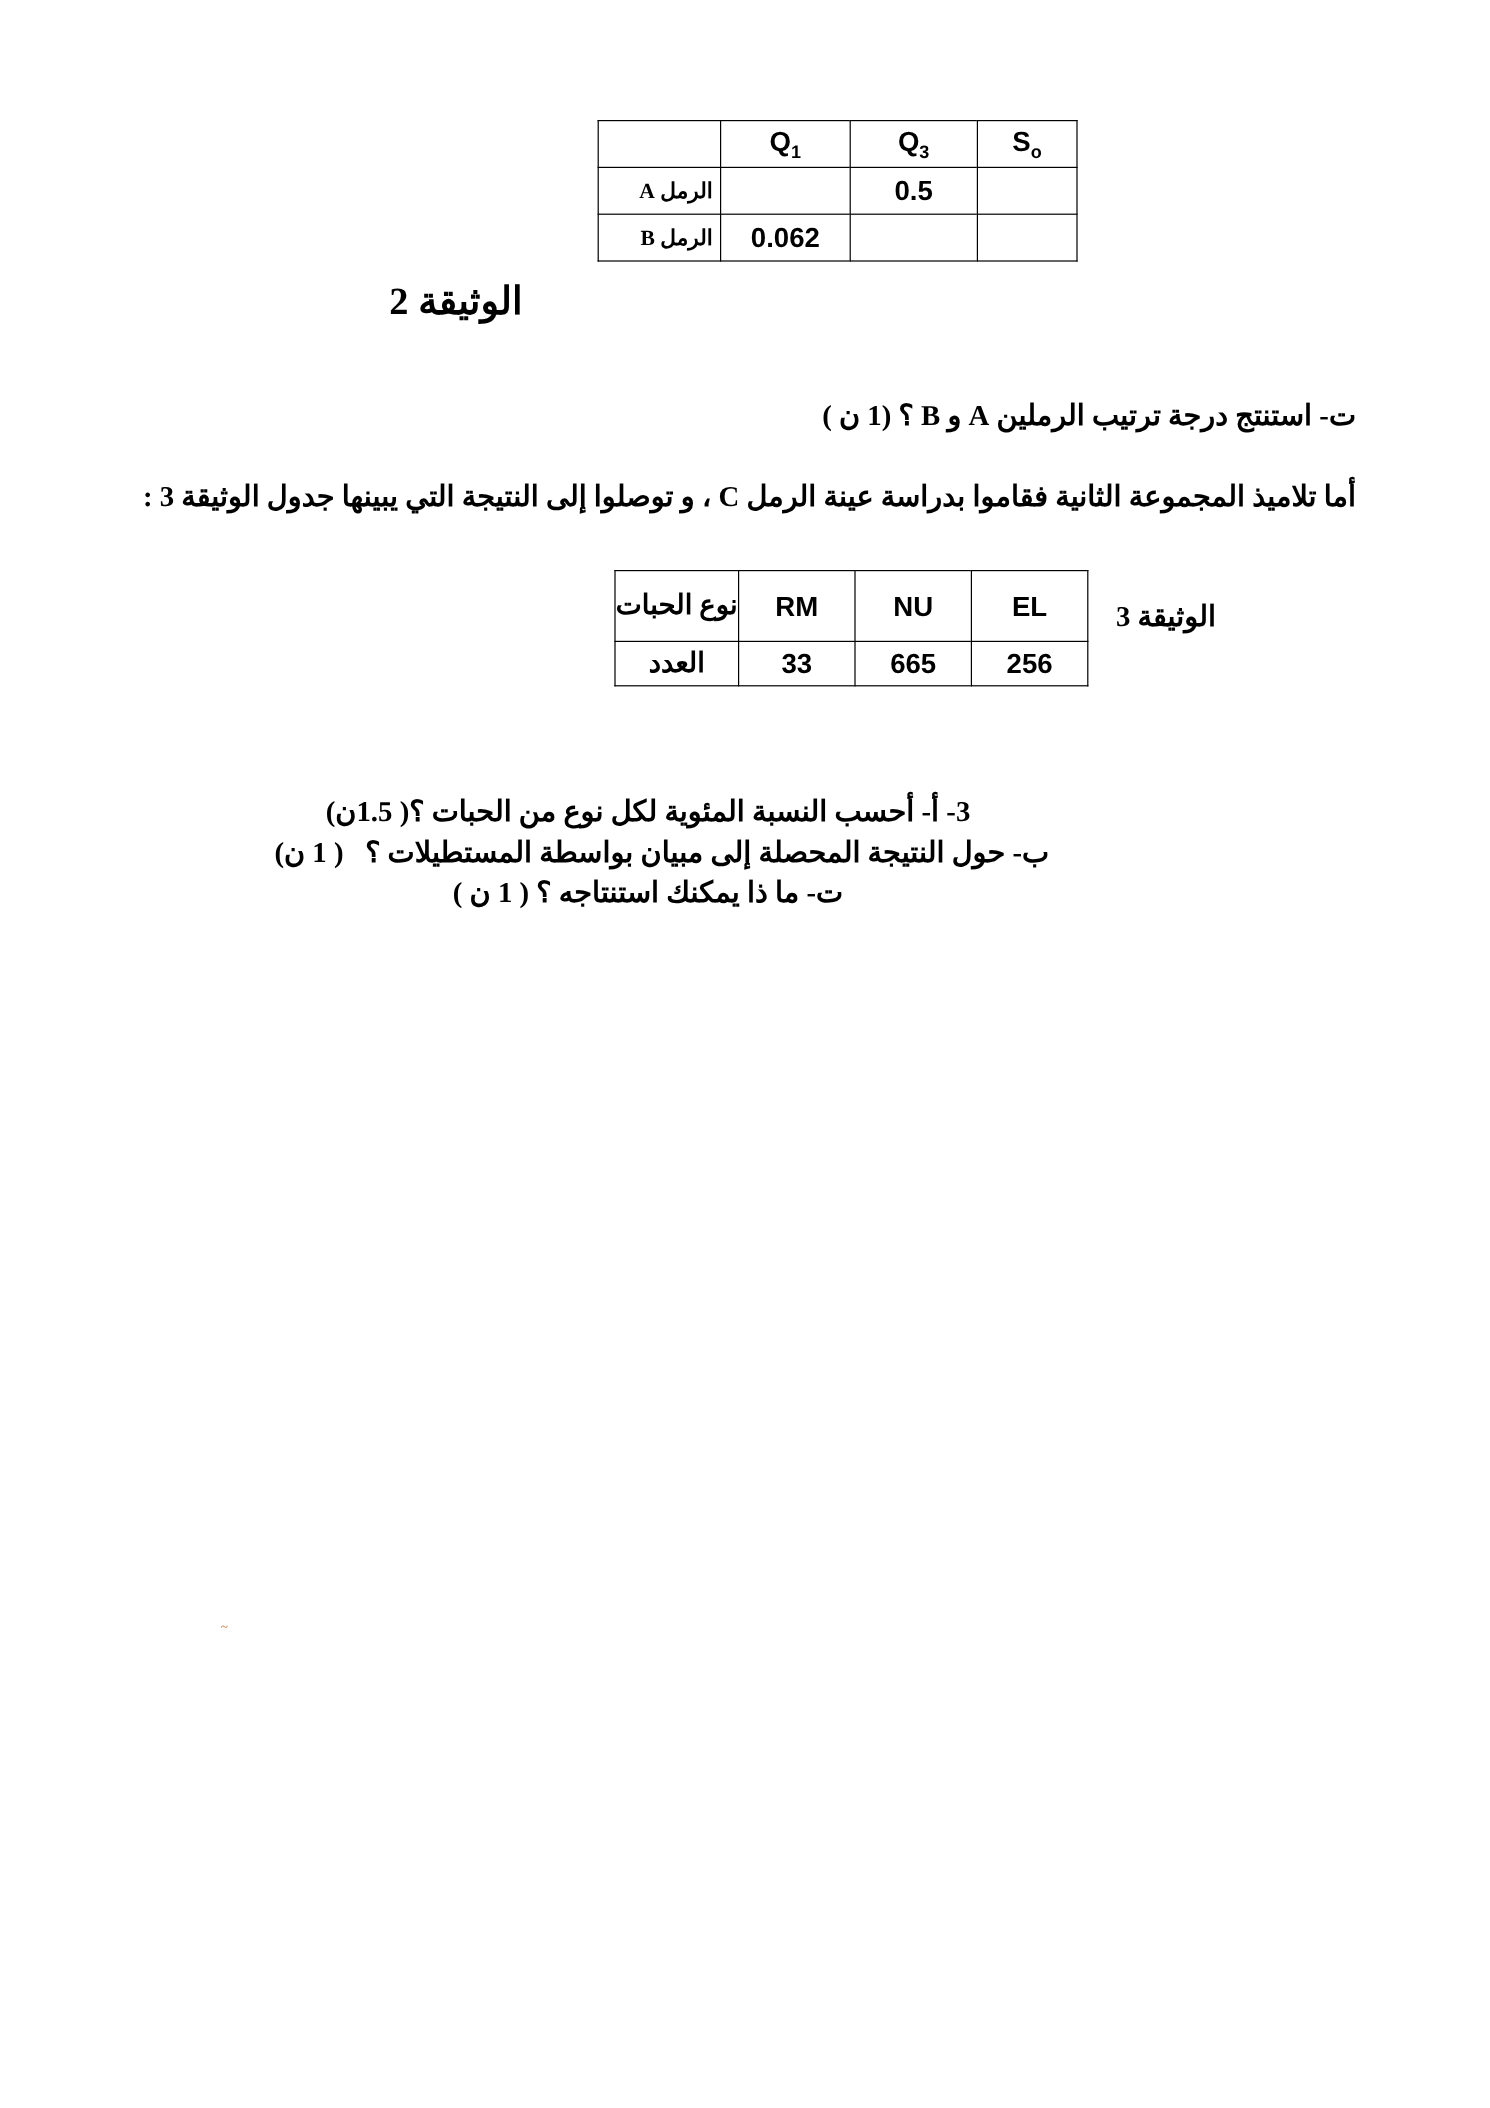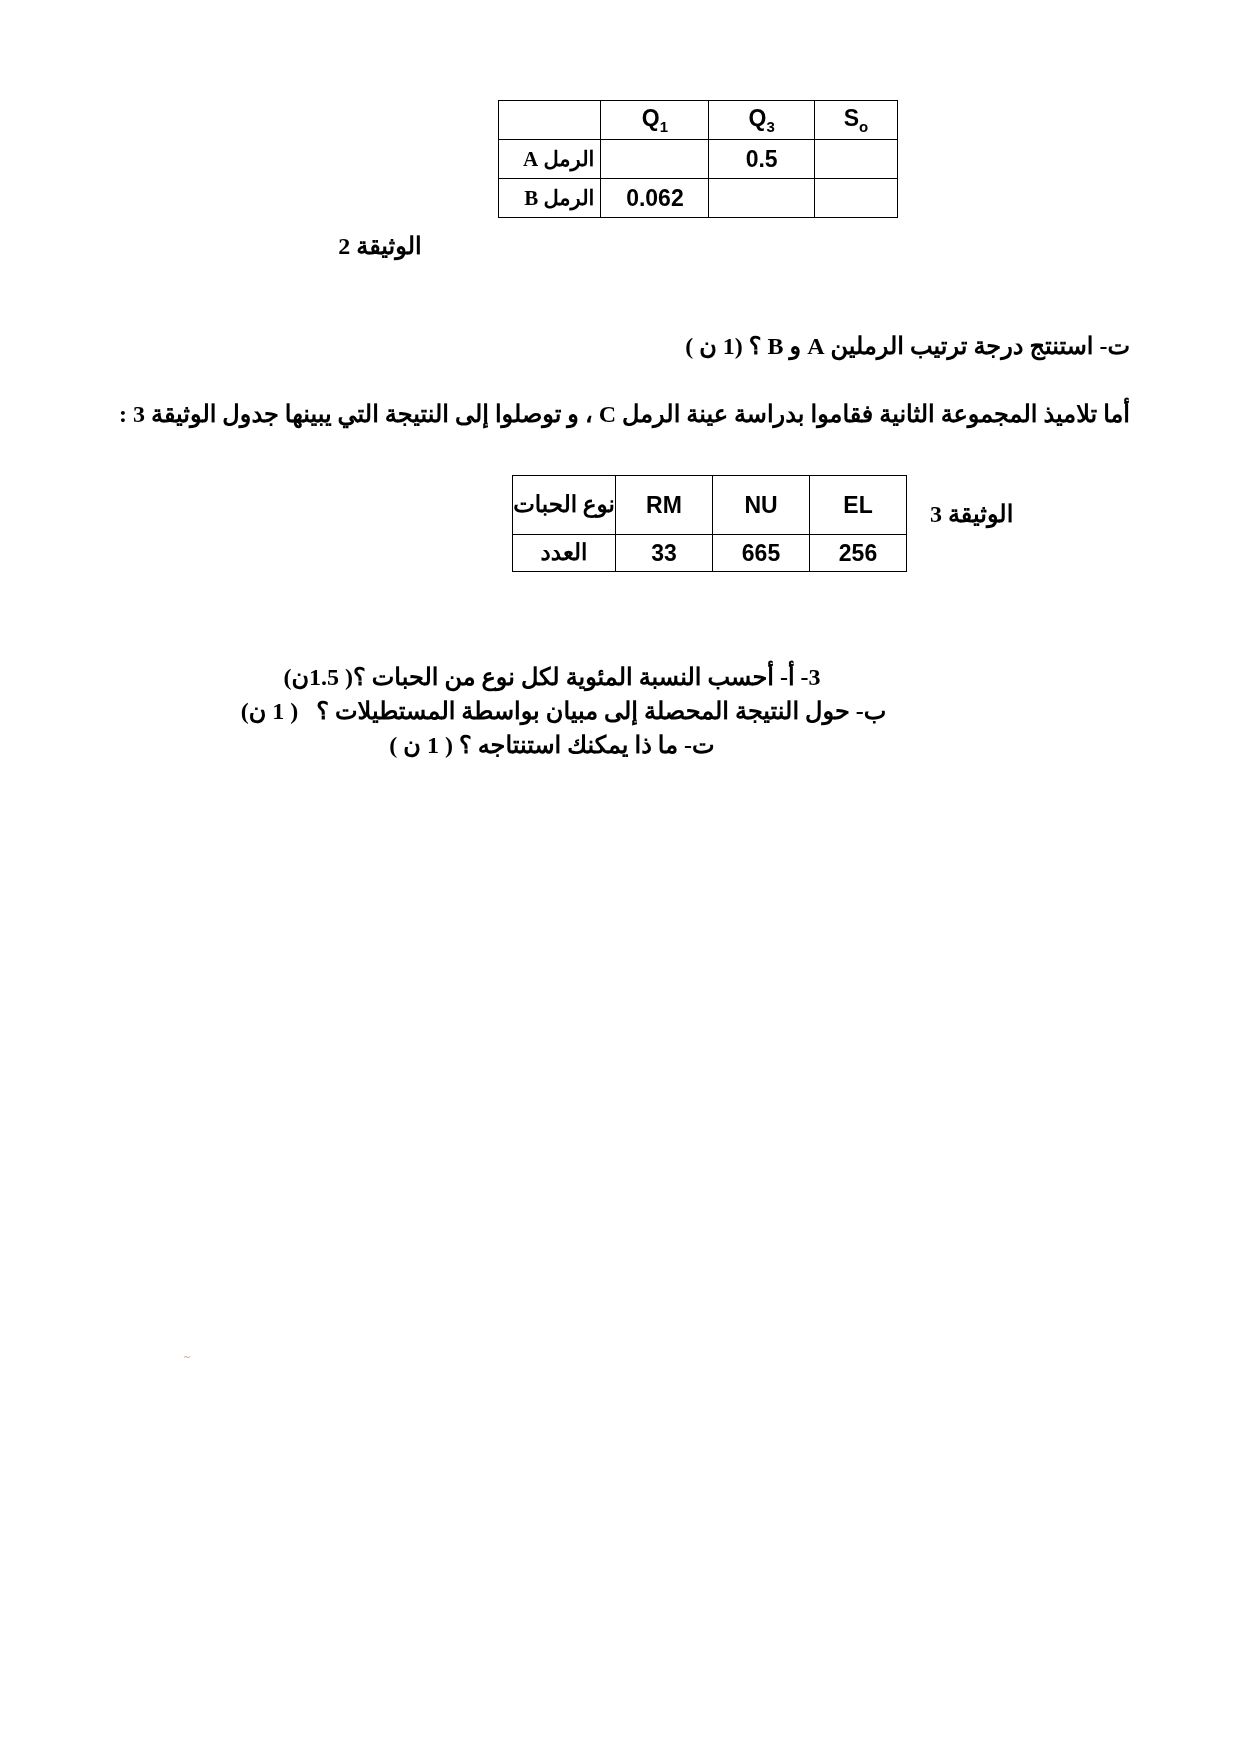--- a/index.html
+++ b/index.html
@@ -37,36 +37,36 @@
     border: 1px solid #000000;
     text-align: center;
     vertical-align: middle;
     font-weight: bold;
     font-family: Liberation Sans, sans-serif;
     font-size: 23px;
     padding: 0;
   }
 
   .t2 td, .t2 th { height: 38px; }
-  .t2 .c-label { width: 100px; text-align: right; padding-right: 6px; font-size: 21px; font-family: "Liberation Serif", serif;}
+  .t2 .c-label { width: 100px; text-align: right; padding-right: 6px; font-size: 18px; font-family: "Liberation Serif", serif;}
   .t2 .c-q1 { width: 112px; }
   .t2 .c-q3 { width: 112px; }
   .t2 .c-s0 { width: 88px; }
 
   .sub { font-size: 15px; vertical-align: sub; }
 
   .caption2 {
     position: absolute;
     top: 232px;
     left: 0;
     width: 760px;
     text-align: center;
     font-family: "Liberation Serif", serif;
     font-weight: bold;
-    font-size: 24px;
+    font-size: 32px;
   }
 
   
   .line-q-ta {
     position: absolute;
     top: 332px;
     left: 0;
     width: 1090px;
     text-align: right;
     font-size: 24px;
@@ -111,21 +111,21 @@
     font-family: "Liberation Serif", serif;
     font-weight: bold;
     font-size: 24px;
     direction: rtl;
   }
 
   
   .q3-block {
     position: absolute;
     top: 660px;
-    left: 12px;
+    left: 0;
     width: 1080px;
     direction: rtl;
     text-align: center;
     font-family: "Liberation Serif", serif;
     font-weight: bold;
     font-size: 24px;
     line-height: 1.42;
   }
   .q3-block div { white-space: pre; }
   .q-a { text-align: center; }

